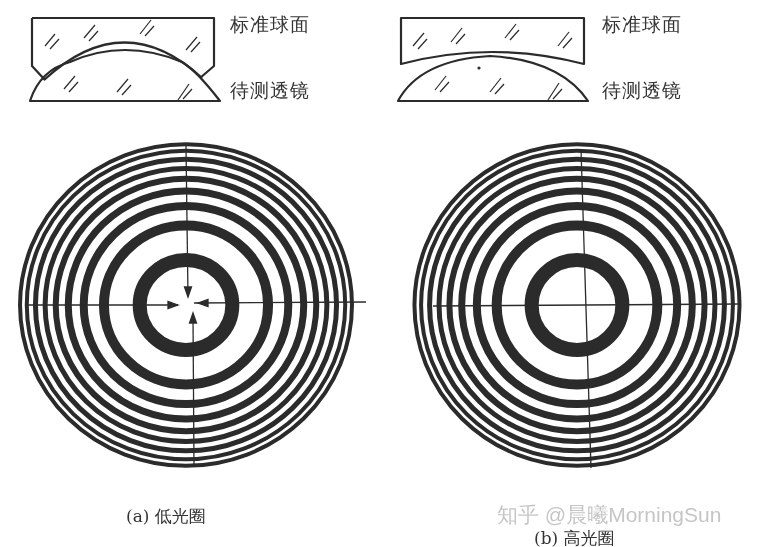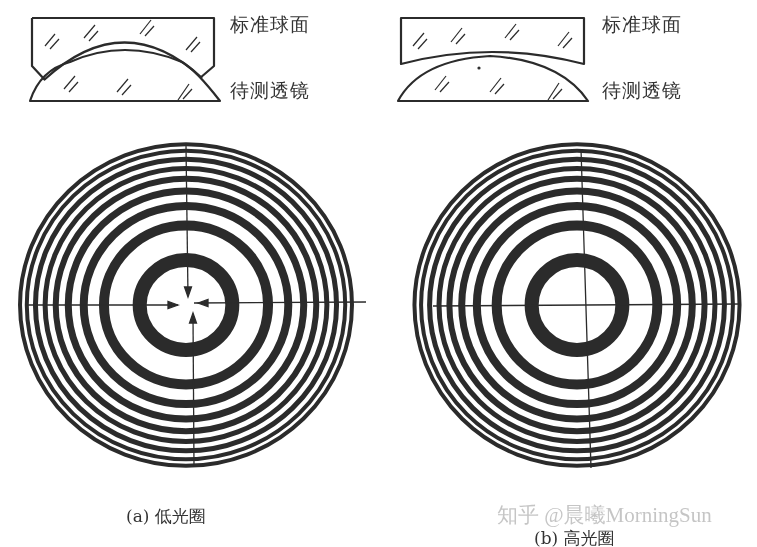--- a/index.html
+++ b/index.html
@@ -1,21 +1,21 @@
 <!DOCTYPE html>
 <html><head>
 <meta charset="utf-8">
 <style>
   html, body { margin: 0; padding: 0; background: #ffffff; }
   body { width: 757px; height: 547px; position: relative; overflow: hidden;
          font-family: "DejaVu Serif", serif; color: #2a2a2a; }
   svg { position: absolute; left: 0; top: 0; }
   .label-cn { position: absolute; font-family: Liberation Mono, monospace; font-size: 19px; color: #333; letter-spacing: 1px; }
   .caption { position: absolute; font-family: "DejaVu Serif", serif; font-size: 17px; color: #333; }
-  .watermark { position: absolute; font-family: Liberation Serif, serif; font-size: 21px; color: rgba(150,150,150,0.55); white-space: nowrap; }
+  .watermark { position: absolute; font-family: Liberation Sans, sans-serif; font-size: 21px; color: rgba(150,150,150,0.55); white-space: nowrap; }
 </style>
 </head>
 <body>
 
 <svg width="757" height="547" viewBox="0 0 757 547">
   <g fill="none" stroke="#2b2b2b" stroke-width="2.2" stroke-linejoin="round">
 
     <path d="M32 18 L214 18 L214 66 L200 78 M32 18 L32 66 L45 80"></path>
 
     <path d="M44 80 Q124 6 202 78"></path>

